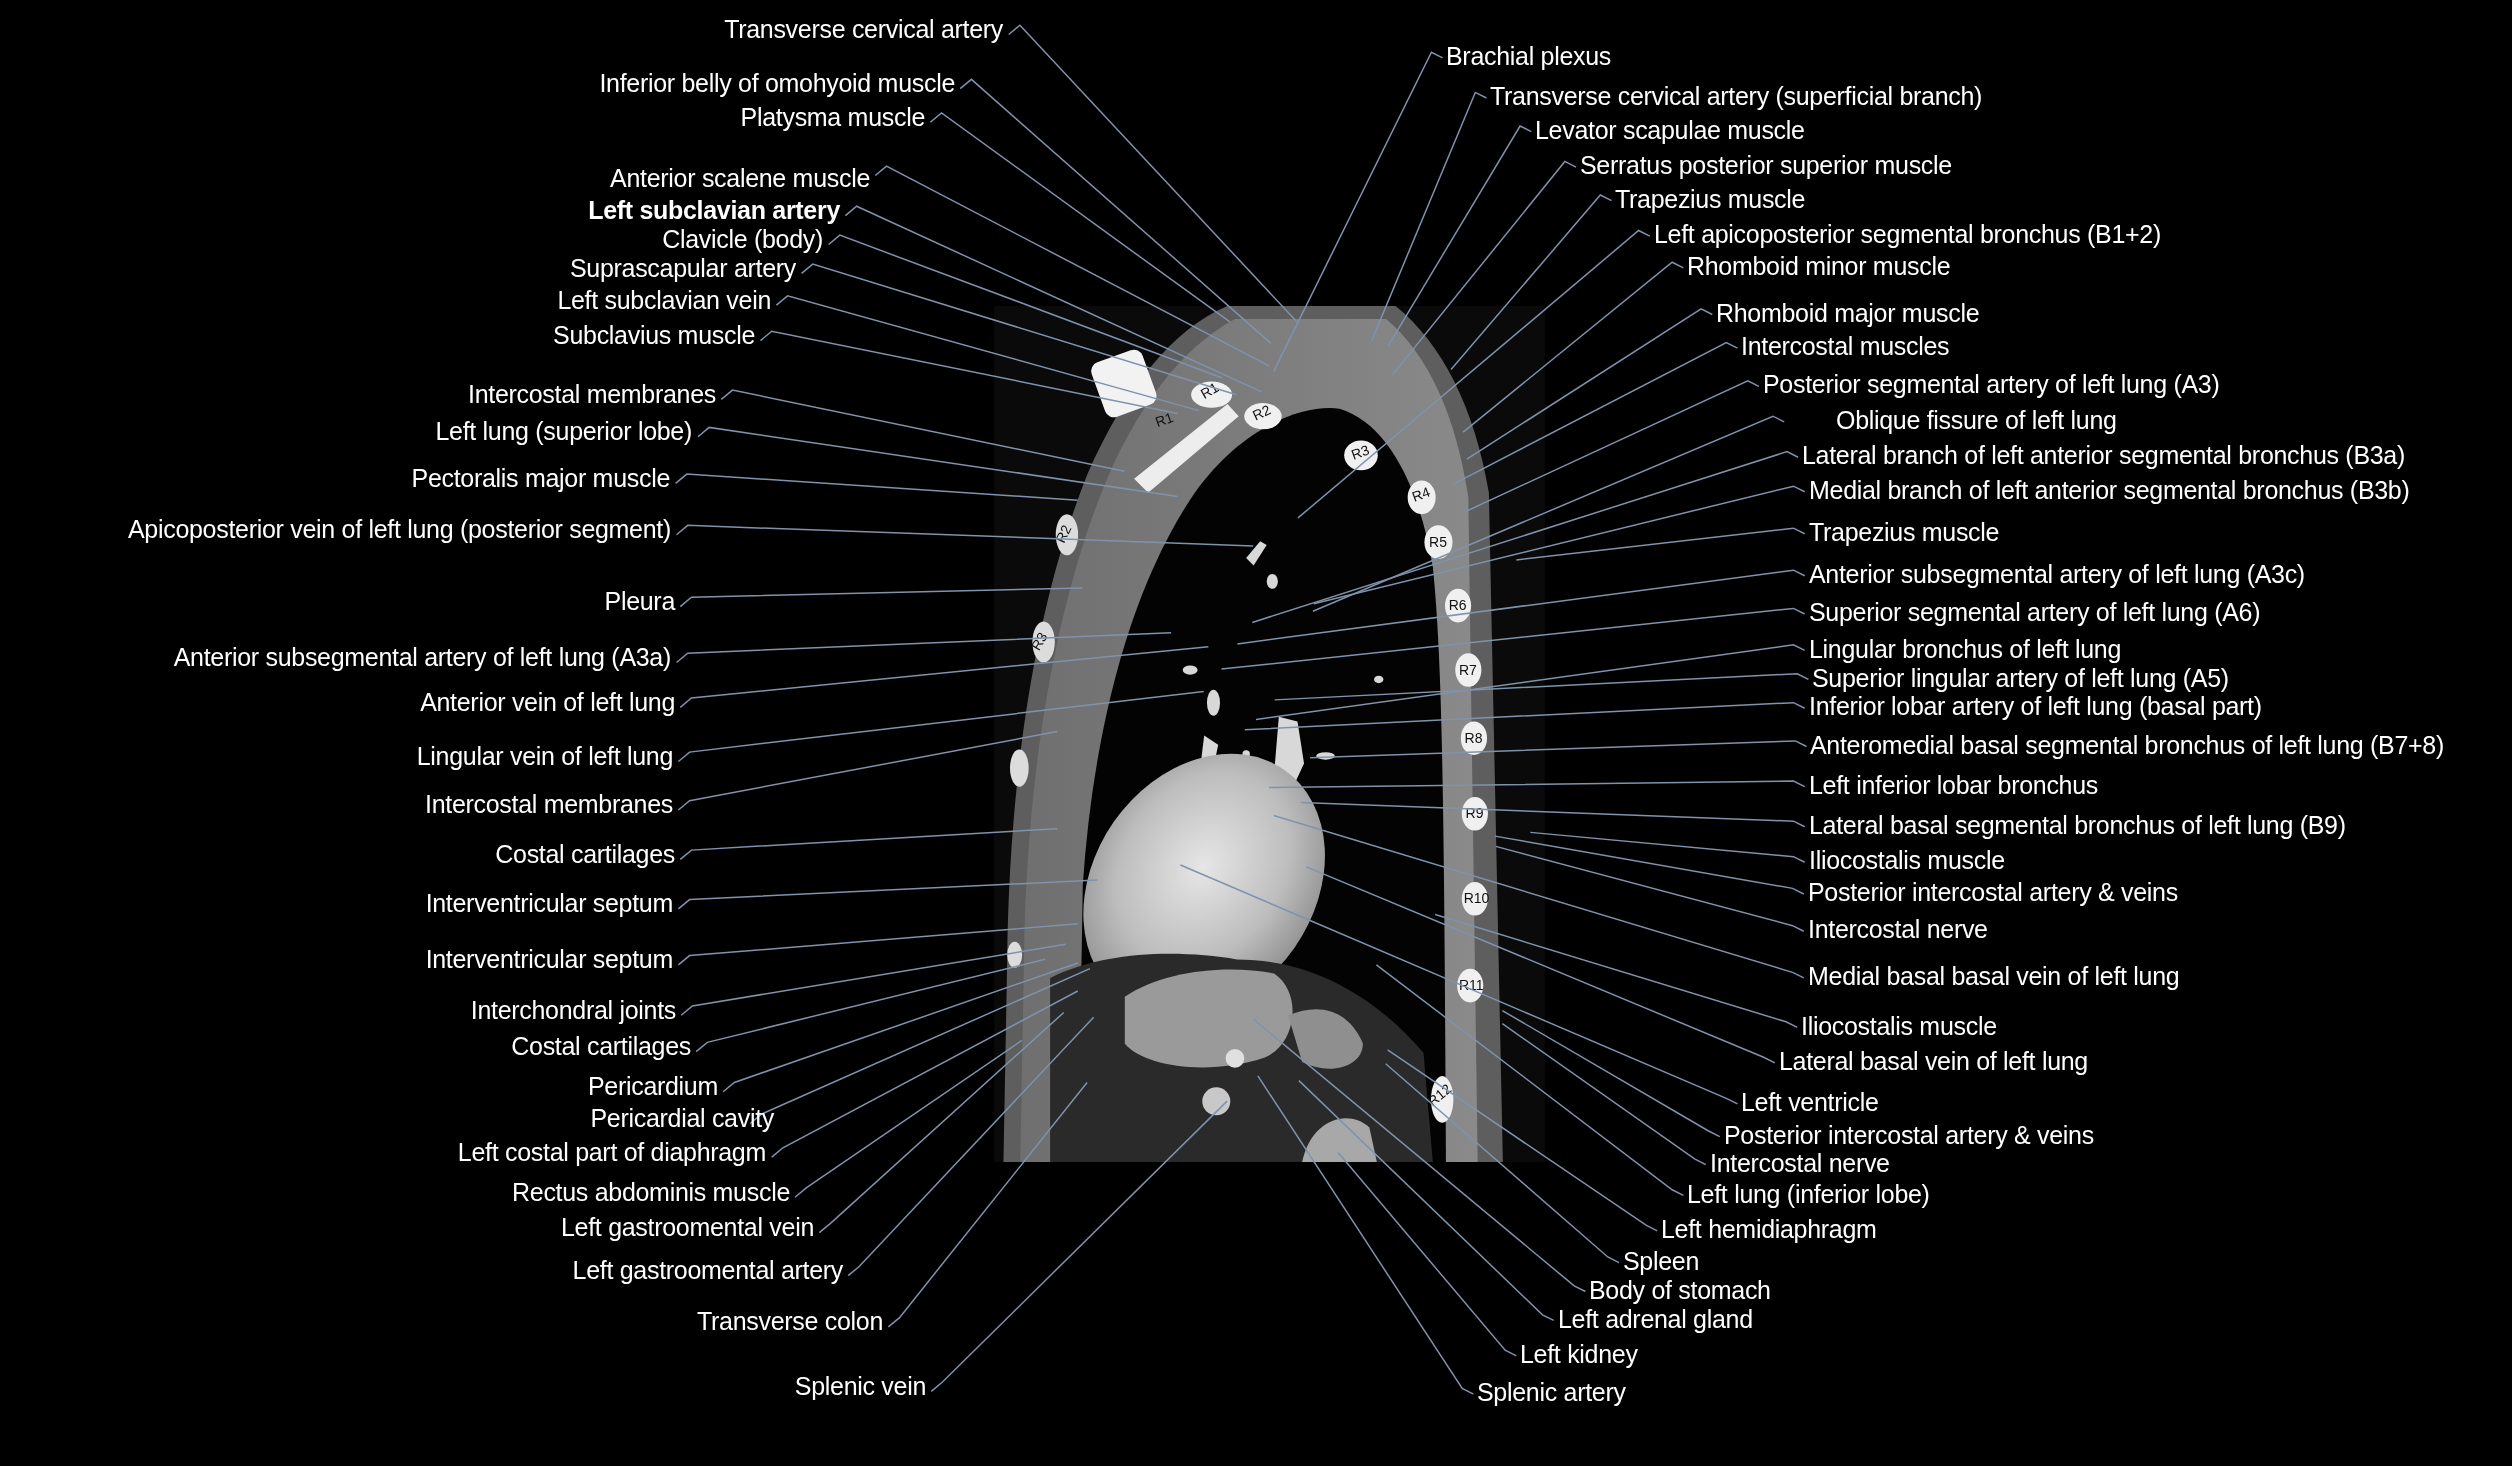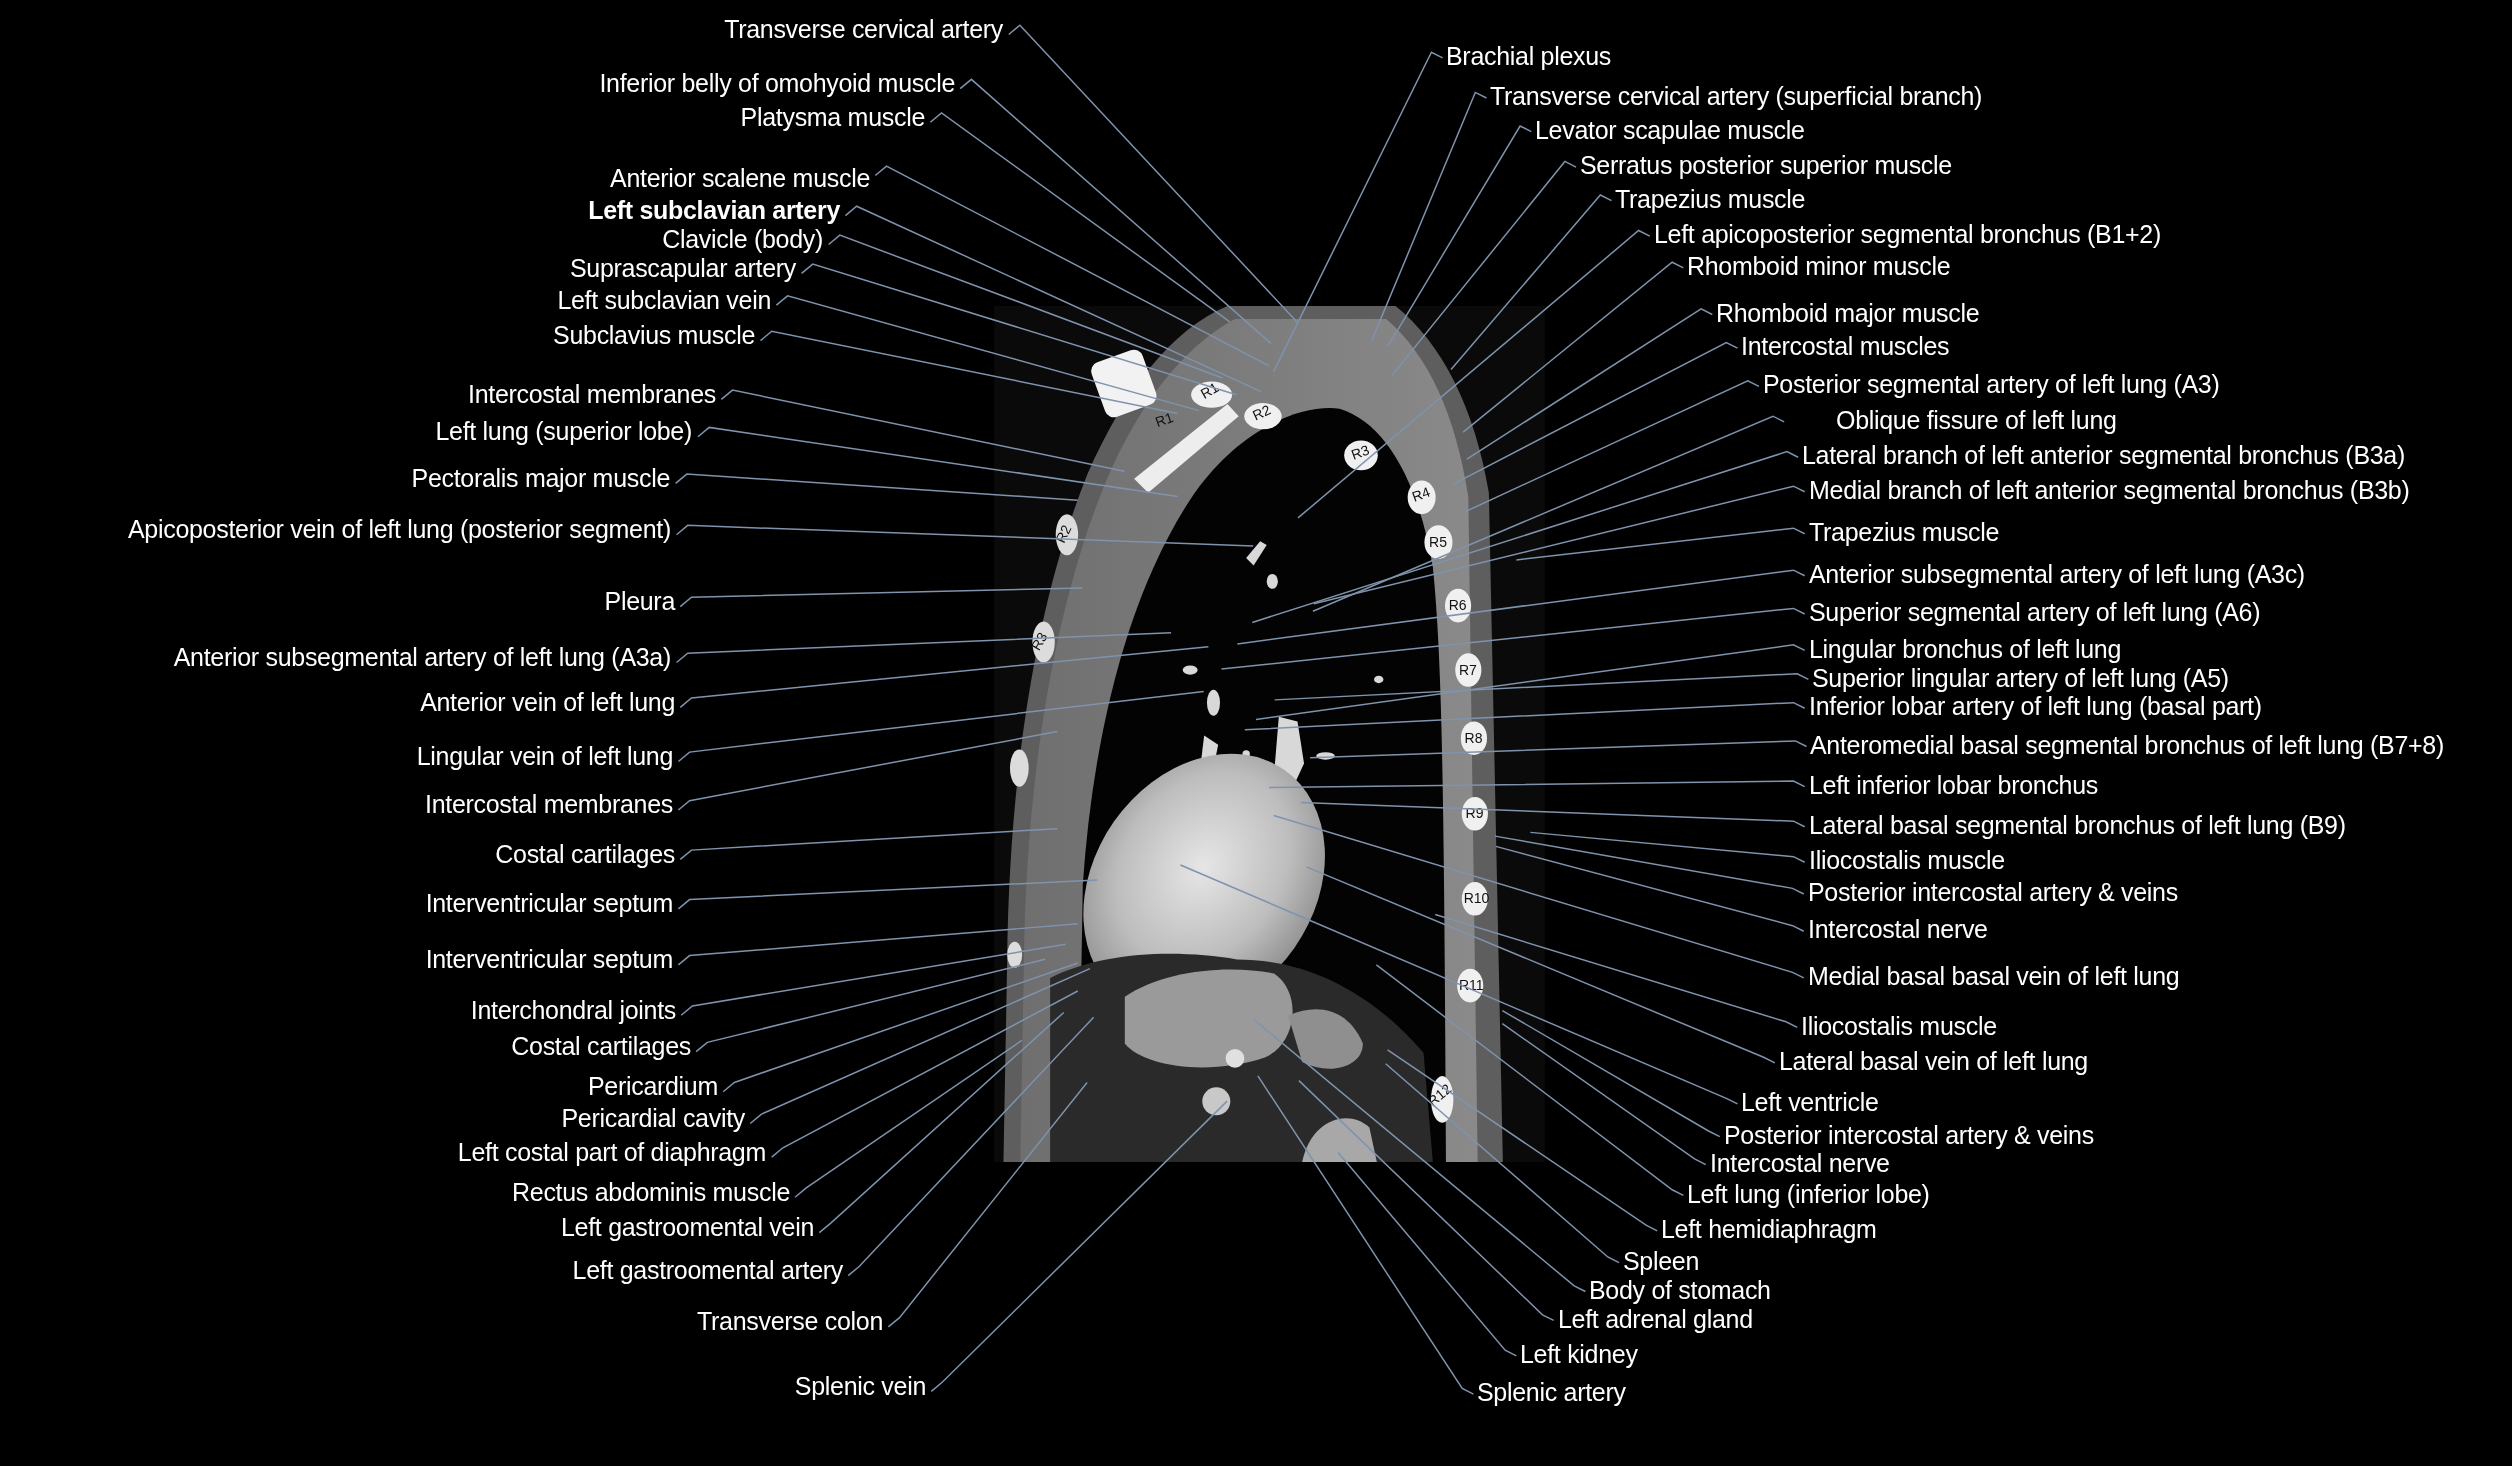--- a/index.html
+++ b/index.html
@@ -199,21 +199,21 @@
       <div class="lbl left" style="left: 671px; top: 657px;">Anterior subsegmental artery of left lung (A3a)</div>
       <div class="lbl left" style="left: 675px; top: 702px;">Anterior vein of left lung</div>
       <div class="lbl left" style="left: 673px; top: 756px;">Lingular vein of left lung</div>
       <div class="lbl left" style="left: 673px; top: 804px;">Intercostal membranes</div>
       <div class="lbl left" style="left: 675px; top: 854px;">Costal cartilages</div>
       <div class="lbl left" style="left: 673px; top: 903px;">Interventricular septum</div>
       <div class="lbl left" style="left: 673px; top: 959px;">Interventricular septum</div>
       <div class="lbl left" style="left: 676px; top: 1010px;">Interchondral joints</div>
       <div class="lbl left" style="left: 691px; top: 1046px;">Costal cartilages</div>
       <div class="lbl left" style="left: 718px; top: 1086px;">Pericardium</div>
-      <div class="lbl left" style="left: 745px; top: 1118px;">Pericardial cavity</div>
+      <div class="lbl left" style="left: 774px; top: 1118px;">Pericardial cavity</div>
       <div class="lbl left" style="left: 766px; top: 1152px;">Left costal part of diaphragm</div>
       <div class="lbl left" style="left: 790px; top: 1192px;">Rectus abdominis muscle</div>
       <div class="lbl left" style="left: 814px; top: 1227px;">Left gastroomental vein</div>
       <div class="lbl left" style="left: 843px; top: 1270px;">Left gastroomental artery</div>
       <div class="lbl left" style="left: 883px; top: 1321px;">Transverse colon</div>
       <div class="lbl left" style="left: 926px; top: 1386px;">Splenic vein</div>
     </div>
   <div id="labels-right">
       <div class="lbl" style="left: 1446px; top: 56px;">Brachial plexus</div>
       <div class="lbl" style="left: 1490px; top: 96px;">Transverse cervical artery (superficial branch)</div>

